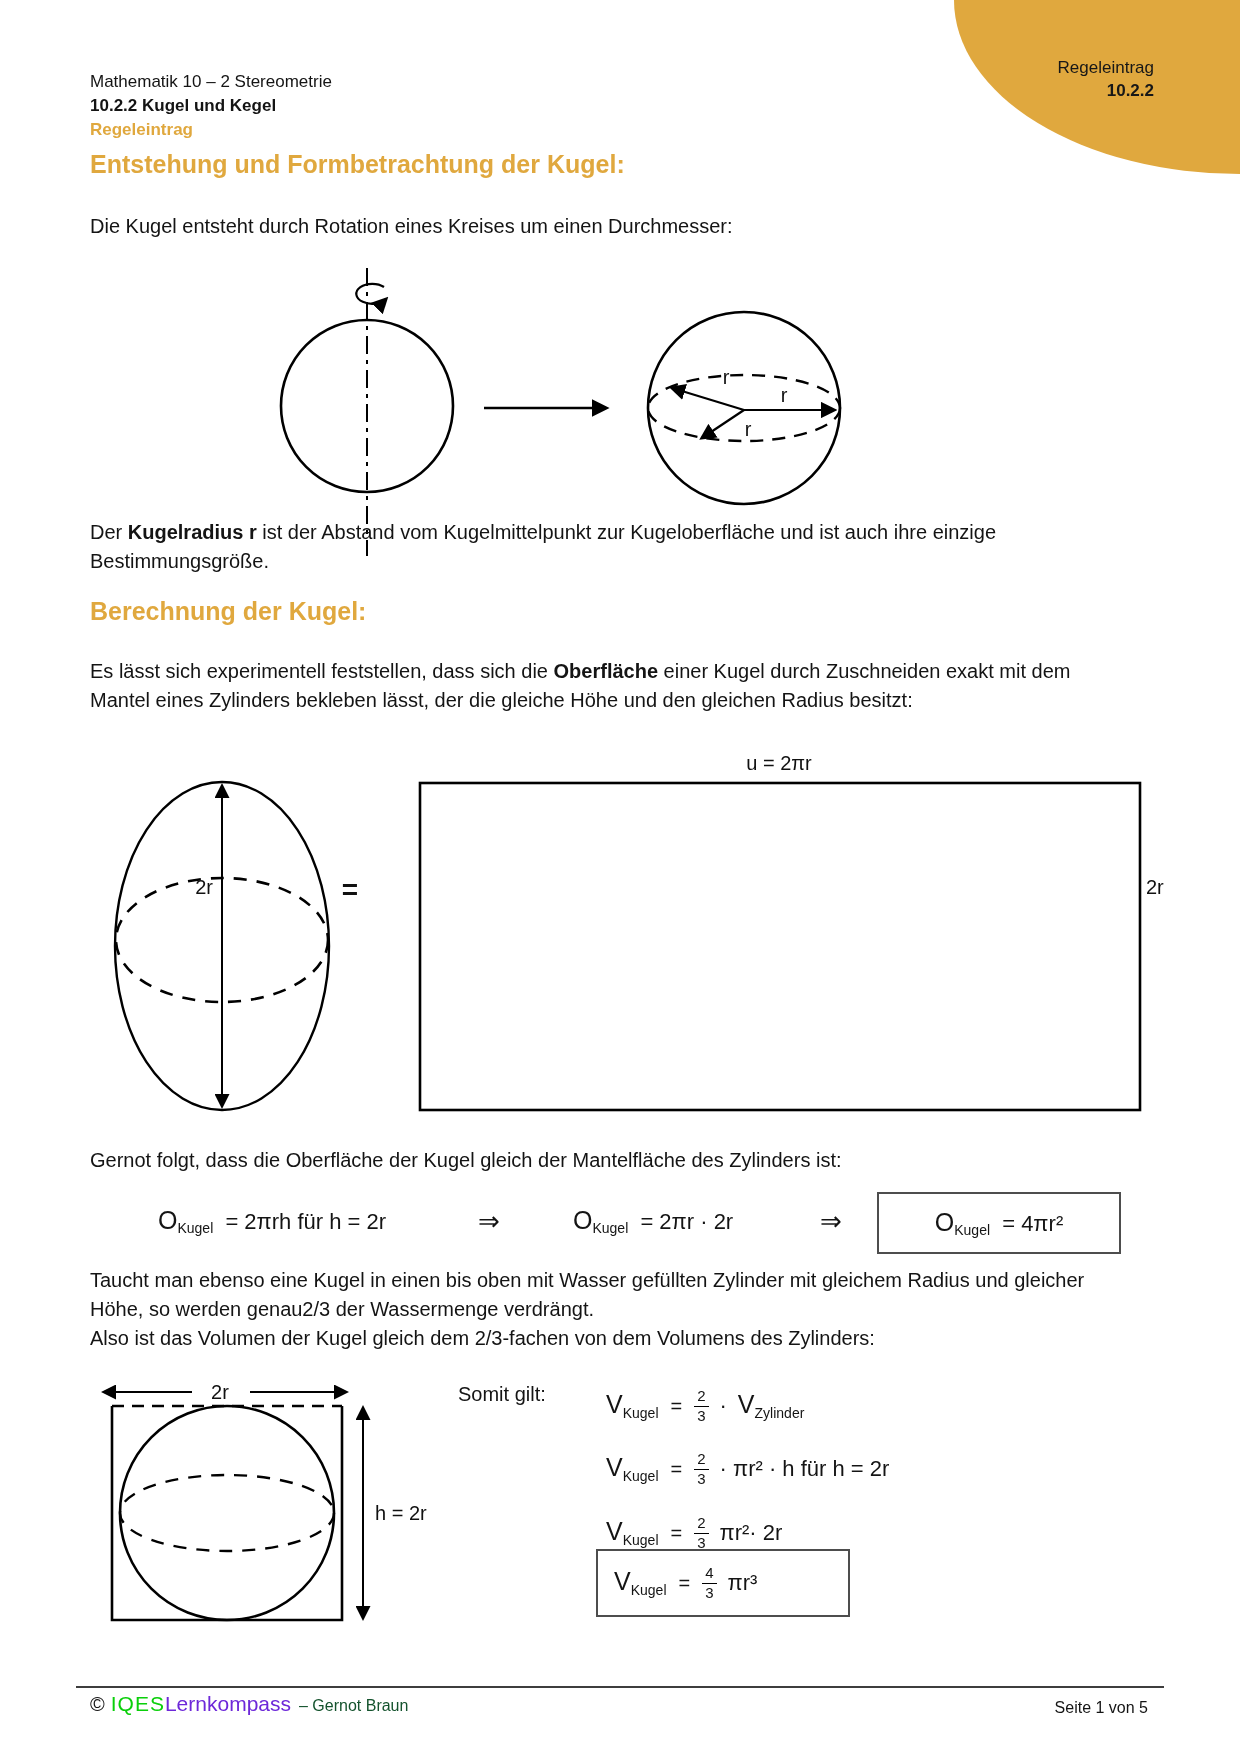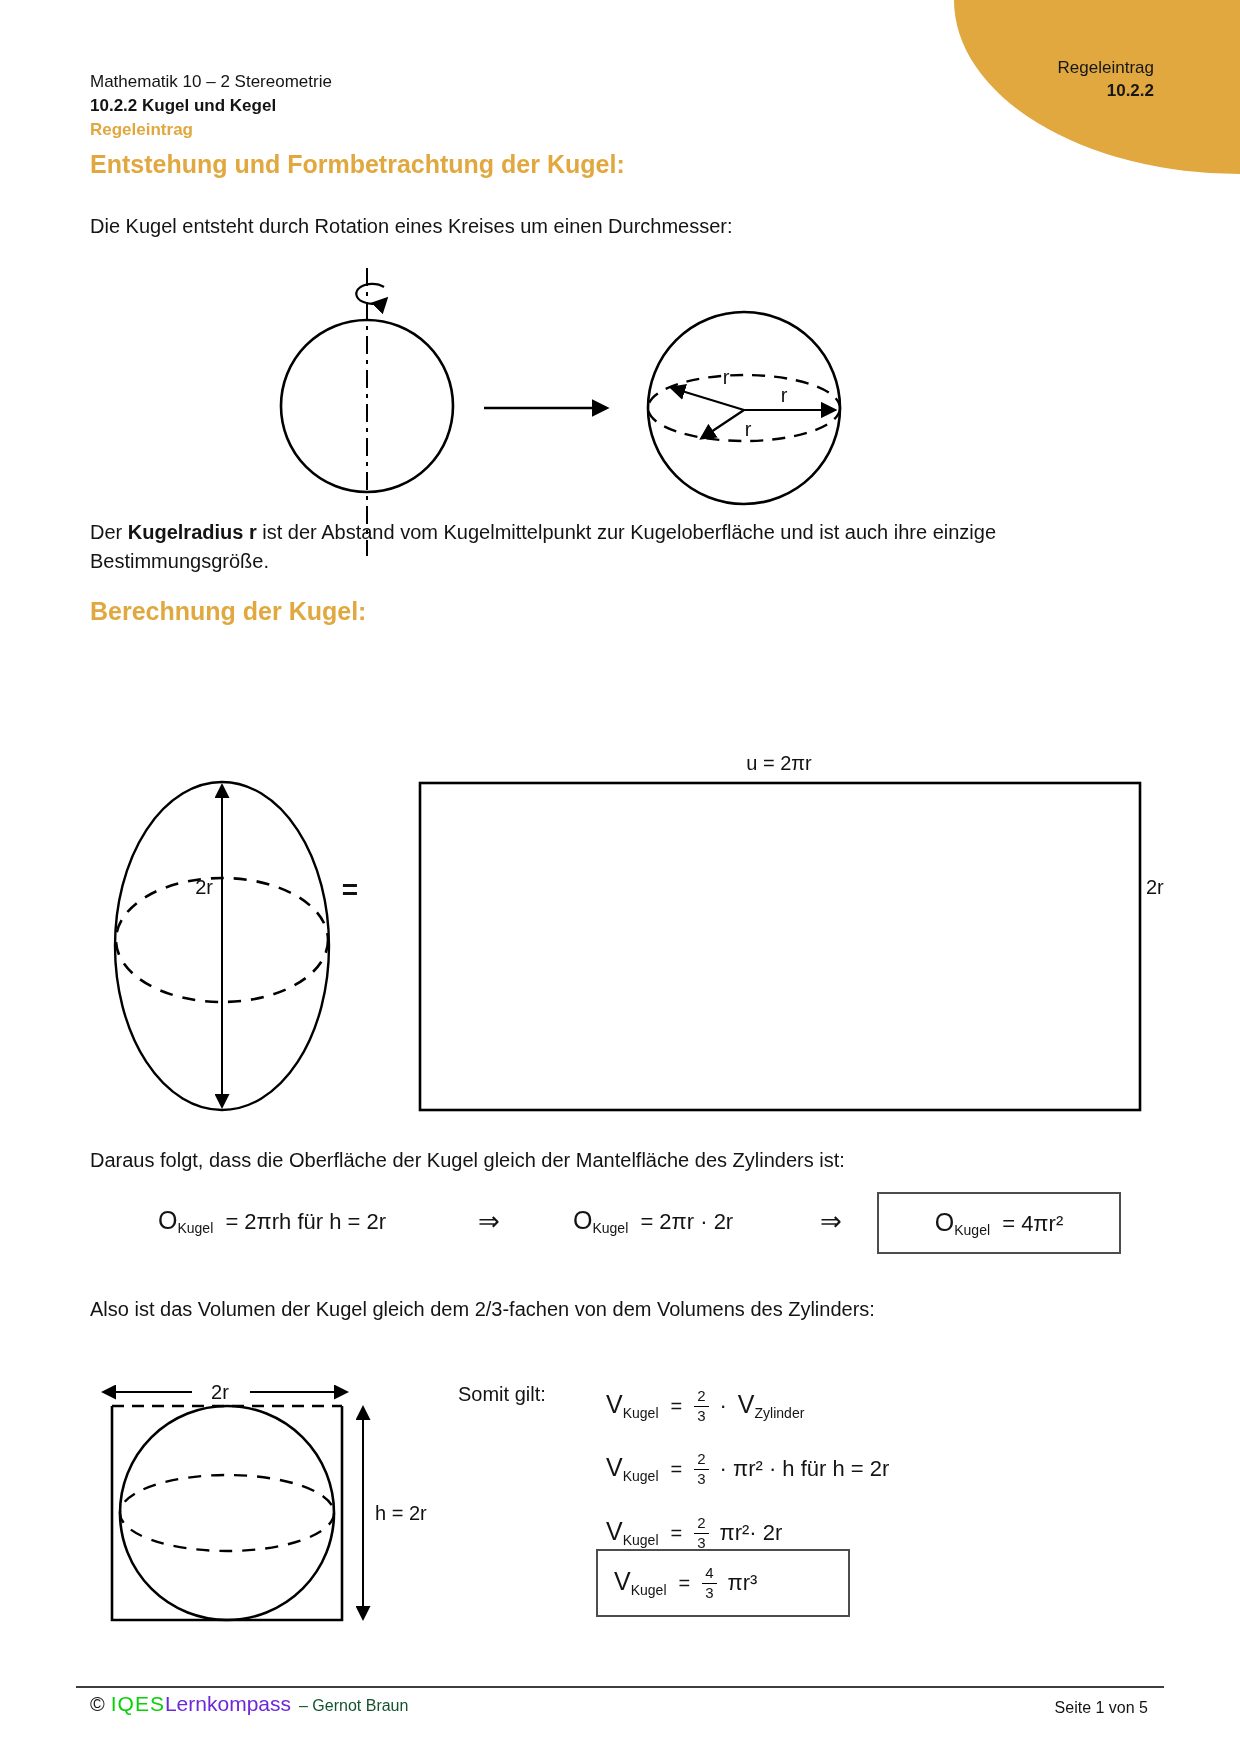--- a/index.html
+++ b/index.html
@@ -88,50 +88,51 @@
     <line x1="744" y1="172" x2="834" y2="172" stroke="#000" stroke-width="2.2" marker-end="url(#ah1)"></line>
     <line x1="744" y1="172" x2="702" y2="200" stroke="#000" stroke-width="2.2" marker-end="url(#ah1)"></line>
     <text x="726" y="146" font-size="20" text-anchor="middle">r</text>
     <text x="784" y="164" font-size="20" text-anchor="middle">r</text>
     <text x="748" y="198" font-size="20" text-anchor="middle">r</text>
   </svg>
 
   <p class="body-text abs" style="left:90px;top:518px;width:1080px;"><span>Der </span><b>Kugelradius r</b><span> ist der Abstand vom Kugelmittelpunkt zur Kugeloberfläche und ist auch ihre einzige Bestimmungsgröße.</span></p>
 
   <h1 class="h-orange abs" style="top:597px;">Berechnung der Kugel:</h1>
+  <p class="body-text abs" style="left:90px;top:657px;width:1020px;"><span>Es lässt sich experimentell feststellen, dass sich die </span><b>Oberfläche</b><span> einer Kugel durch Zuschneiden exakt mit dem Mantel eines Zylinders bekleben lässt, der die gleiche Höhe und den gleichen Radius besitzt:</span></p>
 
   <svg class="abs" style="left:0;top:744px;" width="1240" height="380" viewBox="0 0 1240 380">
     <defs>
       <marker id="ah2" viewBox="0 0 10 10" refX="8" refY="5" markerWidth="7.5" markerHeight="7.5" orient="auto-start-reverse">
         <path d="M0,0 L10,5 L0,10 z" fill="#000"></path>
       </marker>
     </defs>
     <text x="779" y="26" font-size="20" text-anchor="middle">u = 2πr</text>
     <rect x="420" y="39" width="720" height="327" fill="none" stroke="#000" stroke-width="2.6"></rect>
     <text x="1146" y="150" font-size="20">2r</text>
     <ellipse cx="222" cy="202" rx="107" ry="164" fill="none" stroke="#000" stroke-width="2.4"></ellipse>
     <ellipse cx="222" cy="196" rx="106" ry="62" fill="none" stroke="#000" stroke-width="2.6" stroke-dasharray="13 10"></ellipse>
     <line x1="222" y1="42" x2="222" y2="362" stroke="#000" stroke-width="2" marker-start="url(#ah2)" marker-end="url(#ah2)"></line>
     <text x="213" y="150" font-size="20" text-anchor="end">2r</text>
     <text x="350" y="155" font-size="28" font-weight="bold" text-anchor="middle">=</text>
   </svg>
 
-  <p class="body-text abs" style="left:90px;top:1146px;width:1080px;">Daraus folgt, dass die Oberfläche der Kugel gleich der Mantelfläche des Zylinders ist:</p>
+  <p class="body-text abs" style="left:90px;top:1146px;width:1080px;">Gernot folgt, dass die Oberfläche der Kugel gleich der Mantelfläche des Zylinders ist:</p>
 
   <div class="abs" style="left:0;top:1192px;width:1240px;height:58px;">
     <span class="oformula abs" style="left:158px;top:50%;transform:translateY(-50%);"><span class="fbase">O</span><sub class="fsub">Kugel</sub><span class="frhs"> = 2πrh für h = 2r</span></span>
     <span class="imparrow abs" style="left:478px;top:50%;transform:translateY(-50%);">⇒</span>
     <span class="oformula abs" style="left:573px;top:50%;transform:translateY(-50%);"><span class="fbase">O</span><sub class="fsub">Kugel</sub><span class="frhs"> = 2πr · 2r</span></span>
     <span class="imparrow abs" style="left:820px;top:50%;transform:translateY(-50%);">⇒</span>
     <div class="obox abs" style="left:877px;top:0;width:240px;height:58px;">
       <span class="oformula"><span class="fbase">O</span><sub class="fsub">Kugel</sub><span class="frhs"> = 4πr²</span></span>
     </div>
   </div>
 
-  <p class="body-text abs" style="left:90px;top:1266px;width:1040px;"><br>
+  <p class="body-text abs" style="left:90px;top:1266px;width:1040px;"><span>Taucht man ebenso eine Kugel in einen bis oben mit Wasser gefüllten Zylinder mit gleichem Radius und gleicher Höhe, so werden genau2/3 der Wassermenge verdrängt.</span><br>
     <span>Also ist das Volumen der Kugel gleich dem 2/3-fachen von dem Volumens des Zylinders:</span></p>
 
   <svg class="abs" style="left:0;top:1372px;" width="520" height="272" viewBox="0 0 520 272">
     <defs>
       <marker id="ah3" viewBox="0 0 10 10" refX="8" refY="5" markerWidth="7.5" markerHeight="7.5" orient="auto-start-reverse">
         <path d="M0,0 L10,5 L0,10 z" fill="#000"></path>
       </marker>
     </defs>
     <line x1="192" y1="20" x2="104" y2="20" stroke="#000" stroke-width="2" marker-end="url(#ah3)"></line>
     <line x1="250" y1="20" x2="346" y2="20" stroke="#000" stroke-width="2" marker-end="url(#ah3)"></line>

